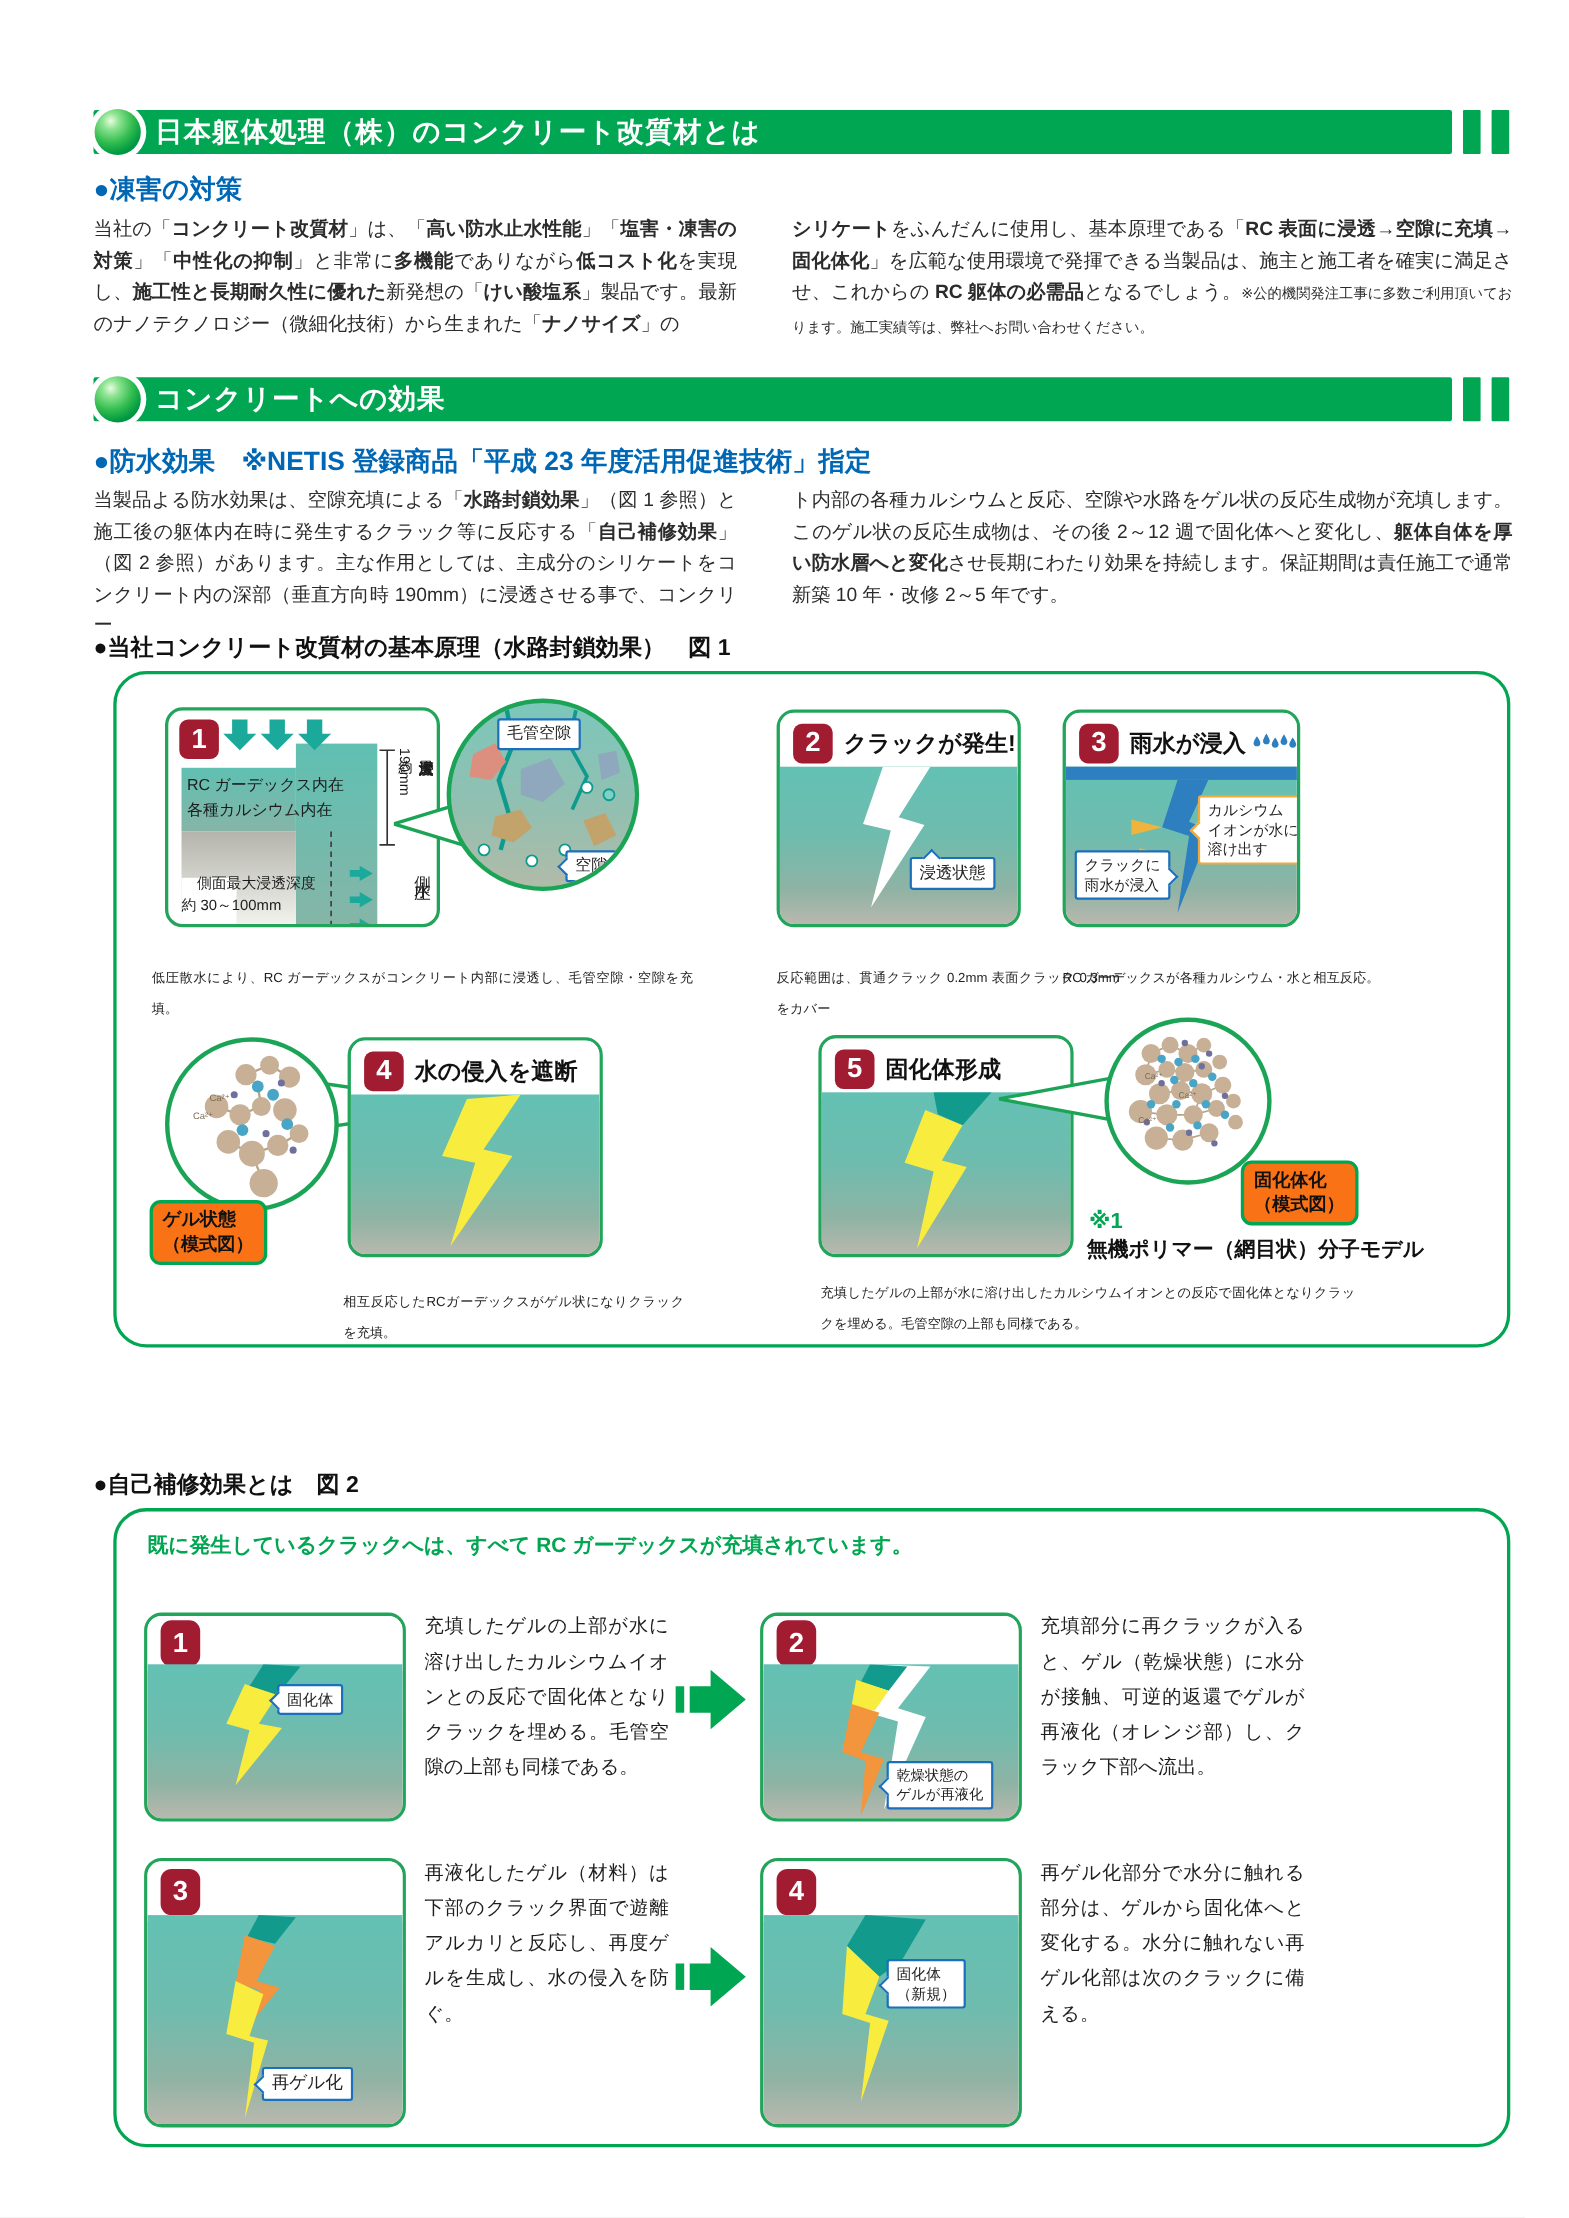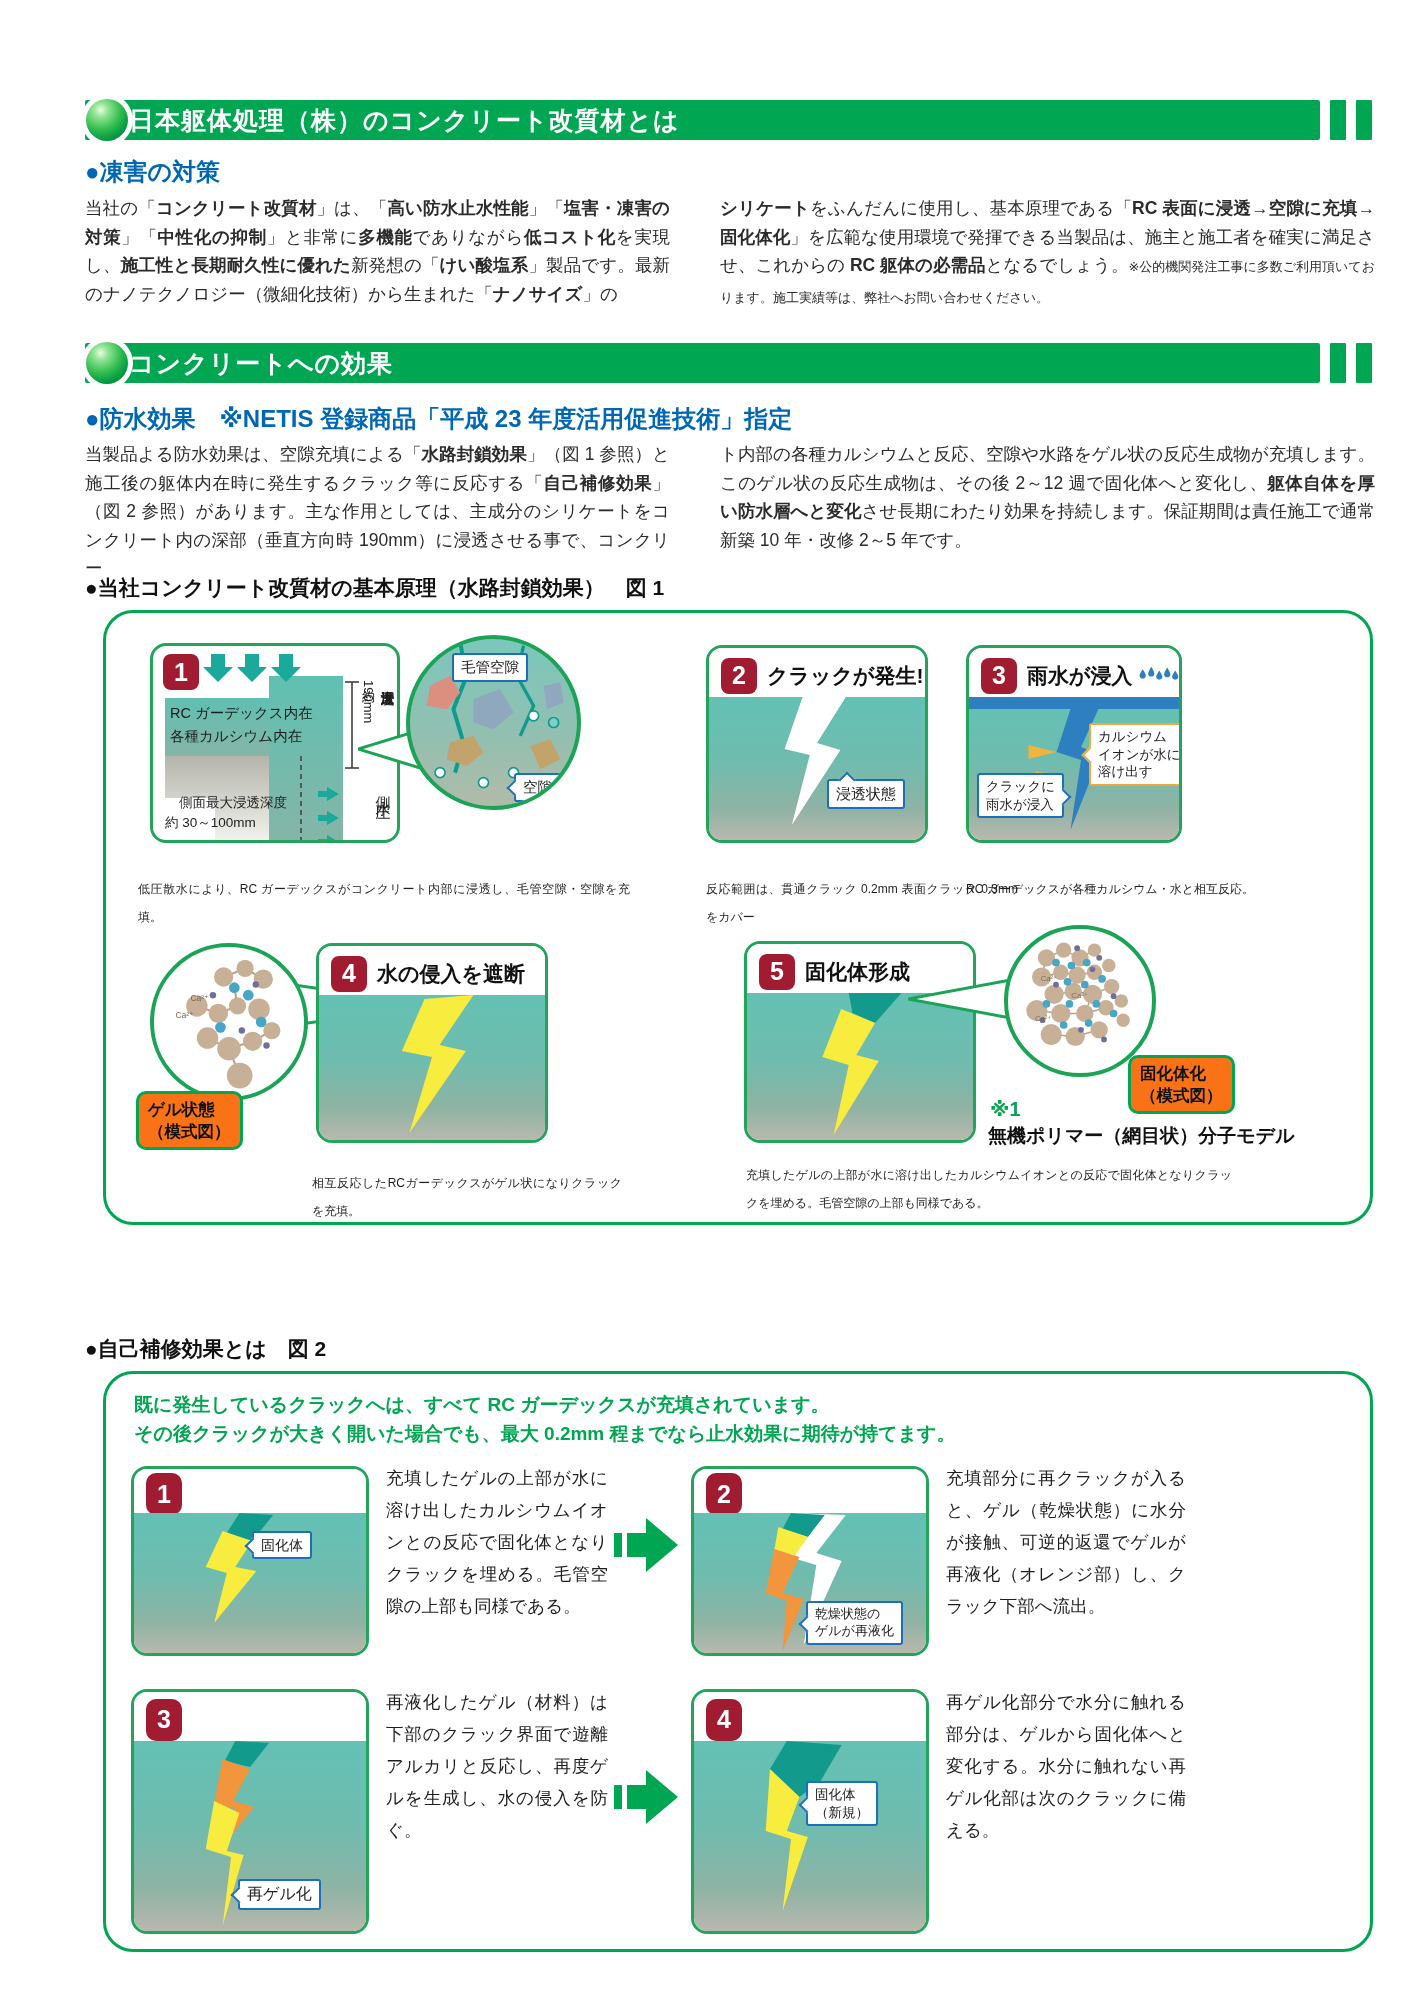--- a/index.html
+++ b/index.html
@@ -2,21 +2,21 @@
 <html><head>
 <meta charset="utf-8">
 <style>
   html,body{margin:0;padding:0;background:#e8e8e8;}
   .page{position:relative;width:1426px;height:2016px;background:#ffffff;margin:0 auto;
         font-family:"Liberation Sans","DejaVu Sans",sans-serif;color:#262626;overflow:hidden;}
 
   
   .bar-row{position:absolute;left:85px;width:1287px;height:40px;display:flex;align-items:stretch;}
   .bar-main{position:relative;flex:0 0 1235px;background:#00a651;border-radius:2px;}
-  .bar-main .title{position:absolute;left:44px;top:0;height:40px;line-height:40px;color:#fff;
+  .bar-main .title{position:absolute;left:56px;top:0;height:40px;line-height:40px;color:#fff;
                    font-size:25px;font-weight:700;letter-spacing:1px;white-space:nowrap;}
   .orb-wrap{position:absolute;left:-4px;top:-6px;width:52px;height:52px;background:#fff;border-radius:50%;}
   .orb{position:absolute;left:5px;top:5px;width:42px;height:42px;border-radius:50%;
        background:radial-gradient(circle at 35% 26%,#eafbe2 0%,#8fe493 18%,#33bd4f 48%,#019a43 72%,#027a35 100%);}
   .stripe{flex:0 0 16px;background:#00a651;margin-left:10px;border-radius:1px;}
 
   
   .blue-h{position:absolute;left:85px;font-size:24px;font-weight:700;color:#0067b5;white-space:nowrap;}
   .fig-h{position:absolute;left:85px;font-size:21px;font-weight:700;color:#111;white-space:nowrap;}
   .cols{position:absolute;left:85px;width:1290px;display:flex;}
@@ -383,21 +383,20 @@
     <div class="green-note" style="left:884px;top:484px;">※1</div>
     <div class="bold-note" style="left:882px;top:510px;">無機ポリマー（網目状）分子モデル</div>
     <div class="cap" style="left:640px;top:548px;width:486px;">充填したゲルの上部が水に溶け出したカルシウムイオンとの反応で固化体となりクラックを埋める。毛管空隙の上部も同様である。</div>
   </div>
 
 
   <div class="fig-h" style="top:1335px;">●自己補修効果とは　図 2</div>
 
   <div class="figbox" style="top:1371px;height:581px;">
     <div class="intro" style="left:28px;top:18px;">既に発生しているクラックへは、すべて RC ガーデックスが充填されています。</div>
-    <div class="intro" style="left:28px;top:47px;">その後クラックが大きく開いた場合でも、最大 0.2mm 程までなら止水効果に期待が持てます。</div>
 
     <div class="panel" style="left:25px;top:92px;width:238px;height:190px;">
       <div class="p-head" style="height:50px;">
         <div class="badge" style="width:36px;height:42px;border-radius:10px;">1</div>
       </div>
       <div class="p-body" style="height:140px;">
         <svg class="crack" viewBox="0 0 110 140" preserveAspectRatio="none">
           <polygon points="50,0 66,2 56,28 44,20" fill="#129a8c"></polygon>
           <polygon points="42,18 56,28 48,54 58,58 38,110 44,60 34,54" fill="#f8ec3e"></polygon>
         </svg>

